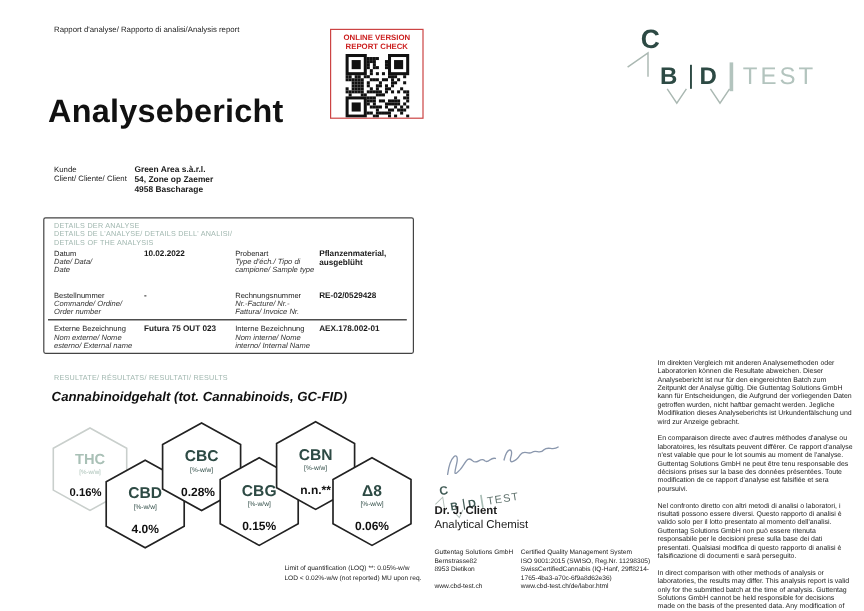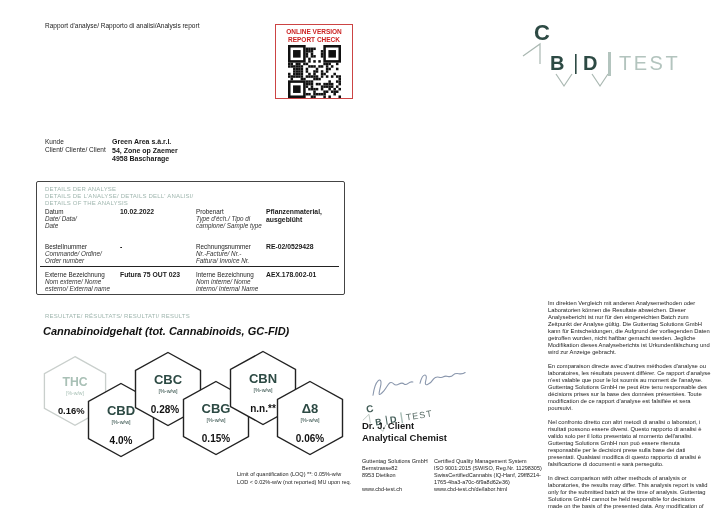--- a/index.html
+++ b/index.html
@@ -40,21 +40,21 @@
 
   .hex-name{font-size:13px;font-weight:bold;fill:#2d4a44;text-anchor:middle;font-family:"Liberation Sans",sans-serif;}
   .hex-unit{font-size:5.5px;fill:#2d4a44;text-anchor:middle;font-family:"Liberation Sans",sans-serif;}
   .hex-value{font-size:10px;font-weight:bold;fill:#111;text-anchor:middle;font-family:"Liberation Sans",sans-serif;}
   .hex-shape{fill:#ffffff;stroke:#222;stroke-width:1.4;}
   .hex-muted .hex-shape{stroke:#c9cfcc;}
   .hex-muted .hex-name,.hex-muted .hex-unit{fill:#a9c0b6;}
 
   
   .sig-name{left:362px;top:420px;font-size:9.5px;font-weight:bold;line-height:12px;}
-  .sig-role{left:362px;top:432px;font-size:9.5px;font-weight:bold;}
+  .sig-role{left:362px;top:432px;font-size:9.5px;font-weight:normal;}
 
   
   .footer-col{font-size:5.5px;line-height:7px;color:#222;}
   .footer-left{left:362px;top:458px;}
   .footer-right{left:434px;top:458px;}
   .footer-gap{margin-top:7px;}
   .loq-note{left:237px;top:471px;font-size:5.5px;line-height:7.5px;color:#222;}
 
   
   .legal-col{left:548px;top:300px;width:163px;font-size:5.8px;line-height:7px;color:#222;}
@@ -239,20 +239,21 @@
       <path class="bond" d="M72,62 L80,74 L88,62"></path>
     </g>
     <text class="logo-letter" x="14" y="28" font-size="22">C</text>
     <text class="logo-letter" x="30" y="58" font-size="20">B</text>
     <rect x="55" y="42" width="1.6" height="20" fill="#2d4a44"></rect>
     <text class="logo-letter" x="63" y="58" font-size="20">D</text>
     <rect x="88" y="40" width="3" height="24" fill="#b3c4be"></rect>
     <text class="logo-test" x="99" y="58" font-size="20" letter-spacing="2.5">TEST</text>
   </svg>
 
+  <div class="abs page-title">Analysebericht</div>
 
   <div class="abs client-label">
     <div>Kunde</div>
     <div>Client/ Cliente/ Client</div>
   </div>
   <div class="abs client-value pre">Green Area s.à.r.l.
 54, Zone op Zaemer
 4958 Bascharage</div>
 
   <div class="abs details-box"></div>

